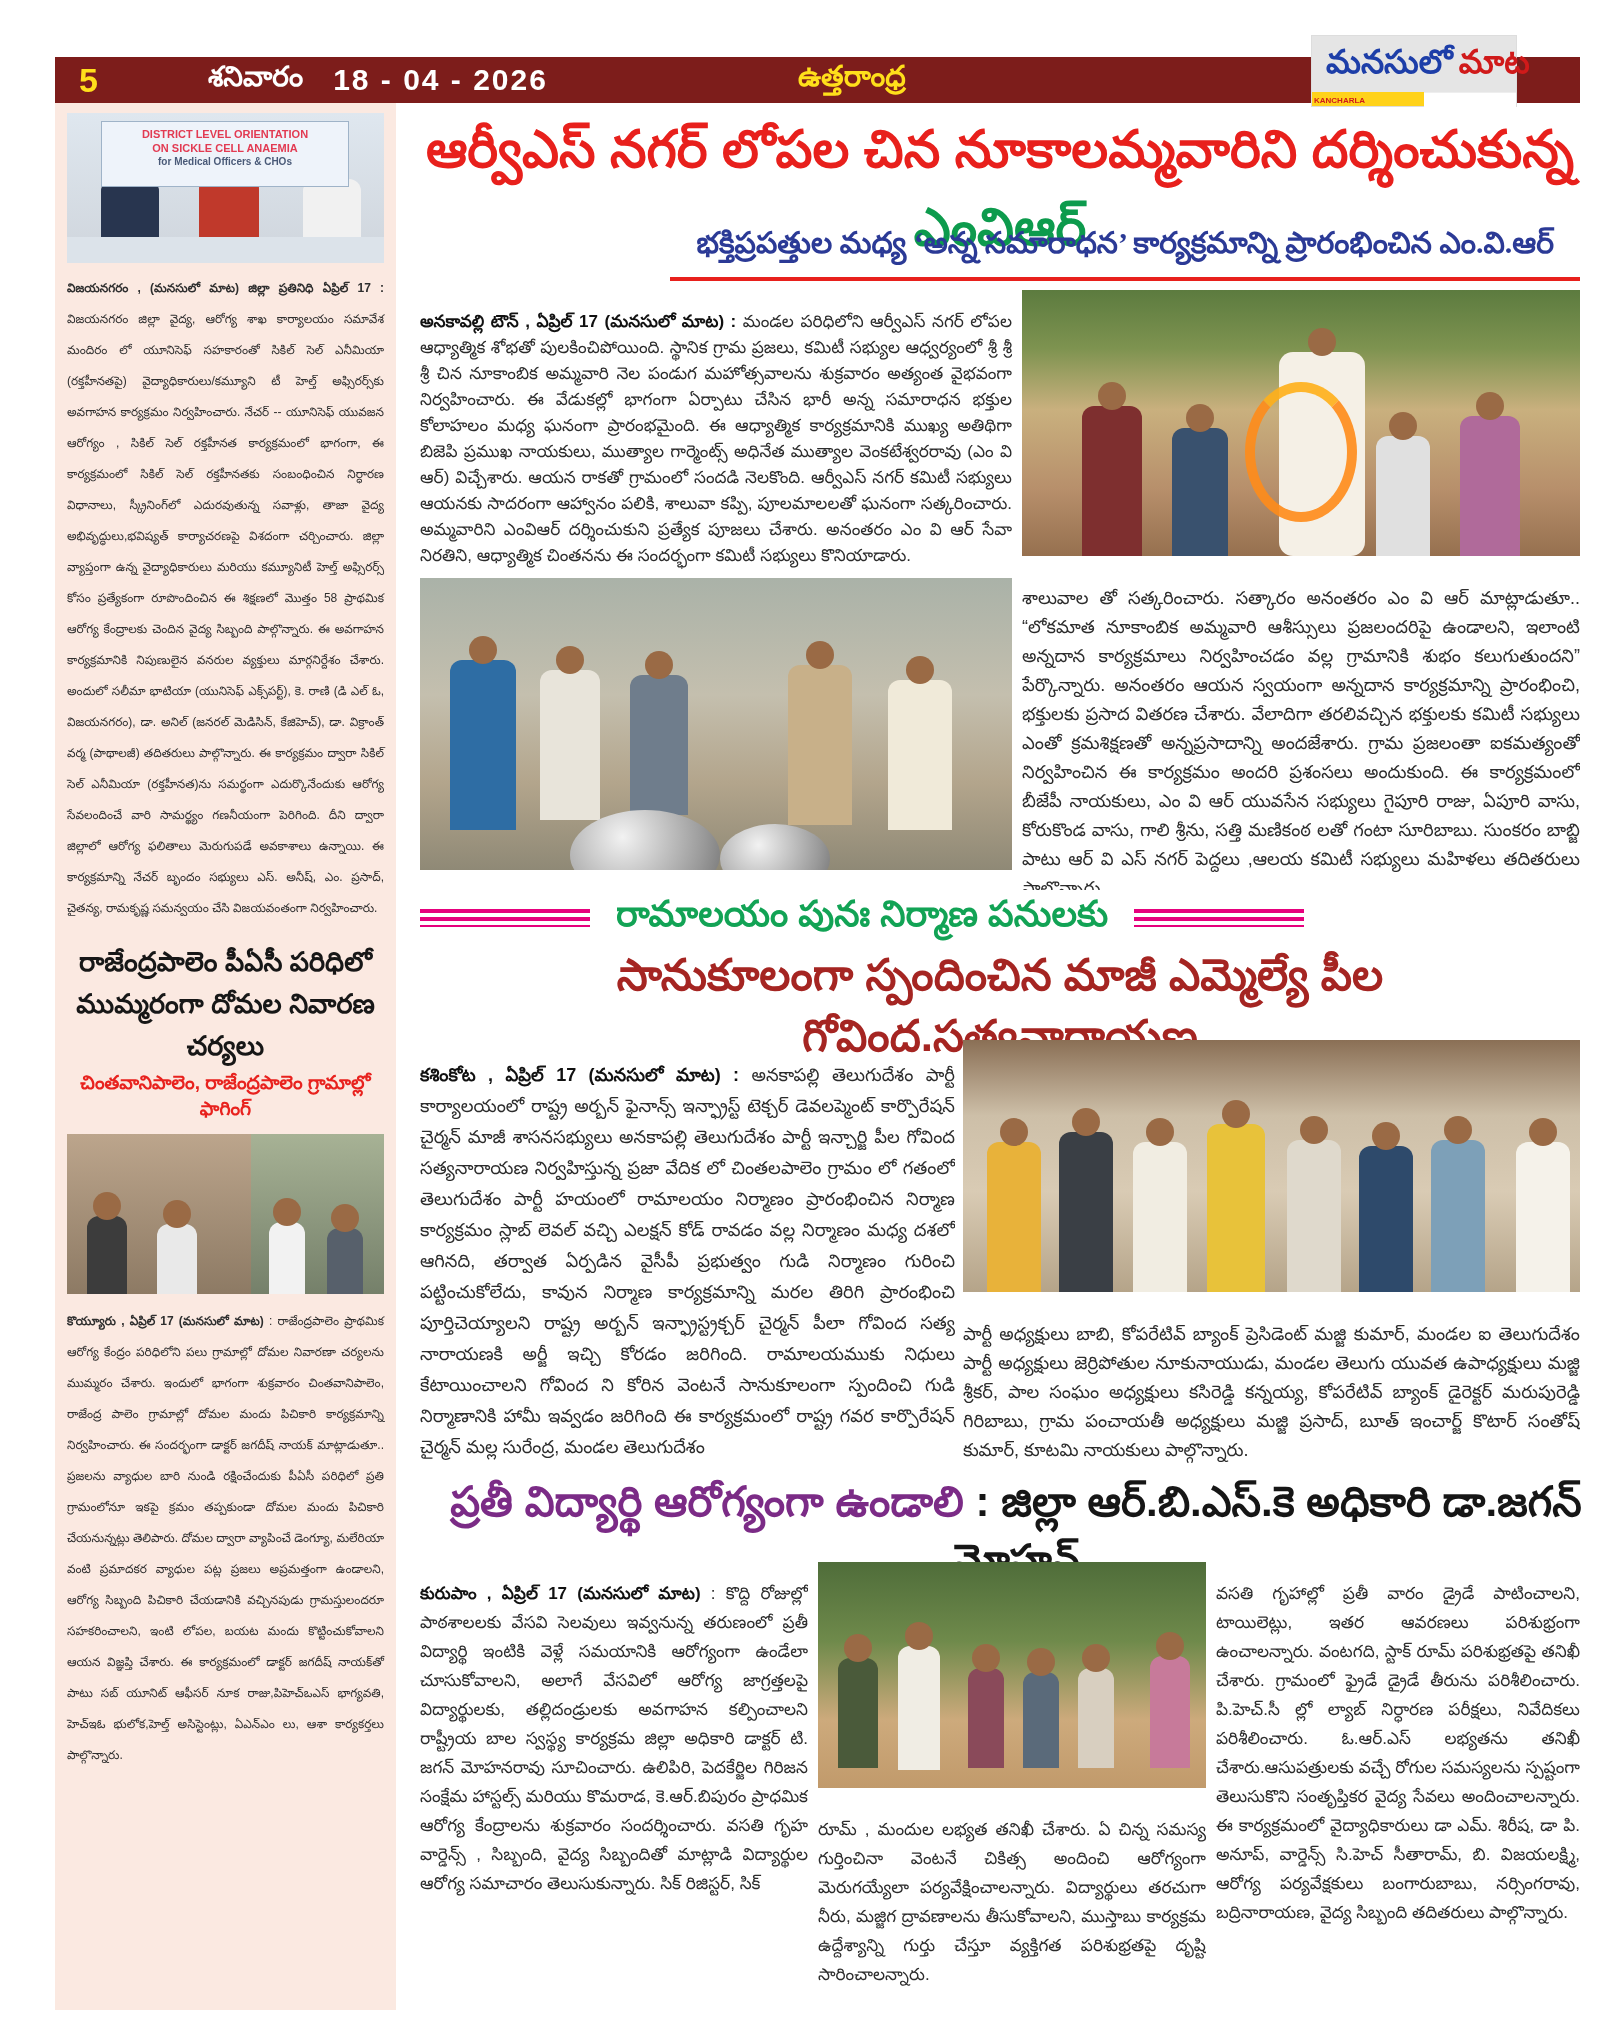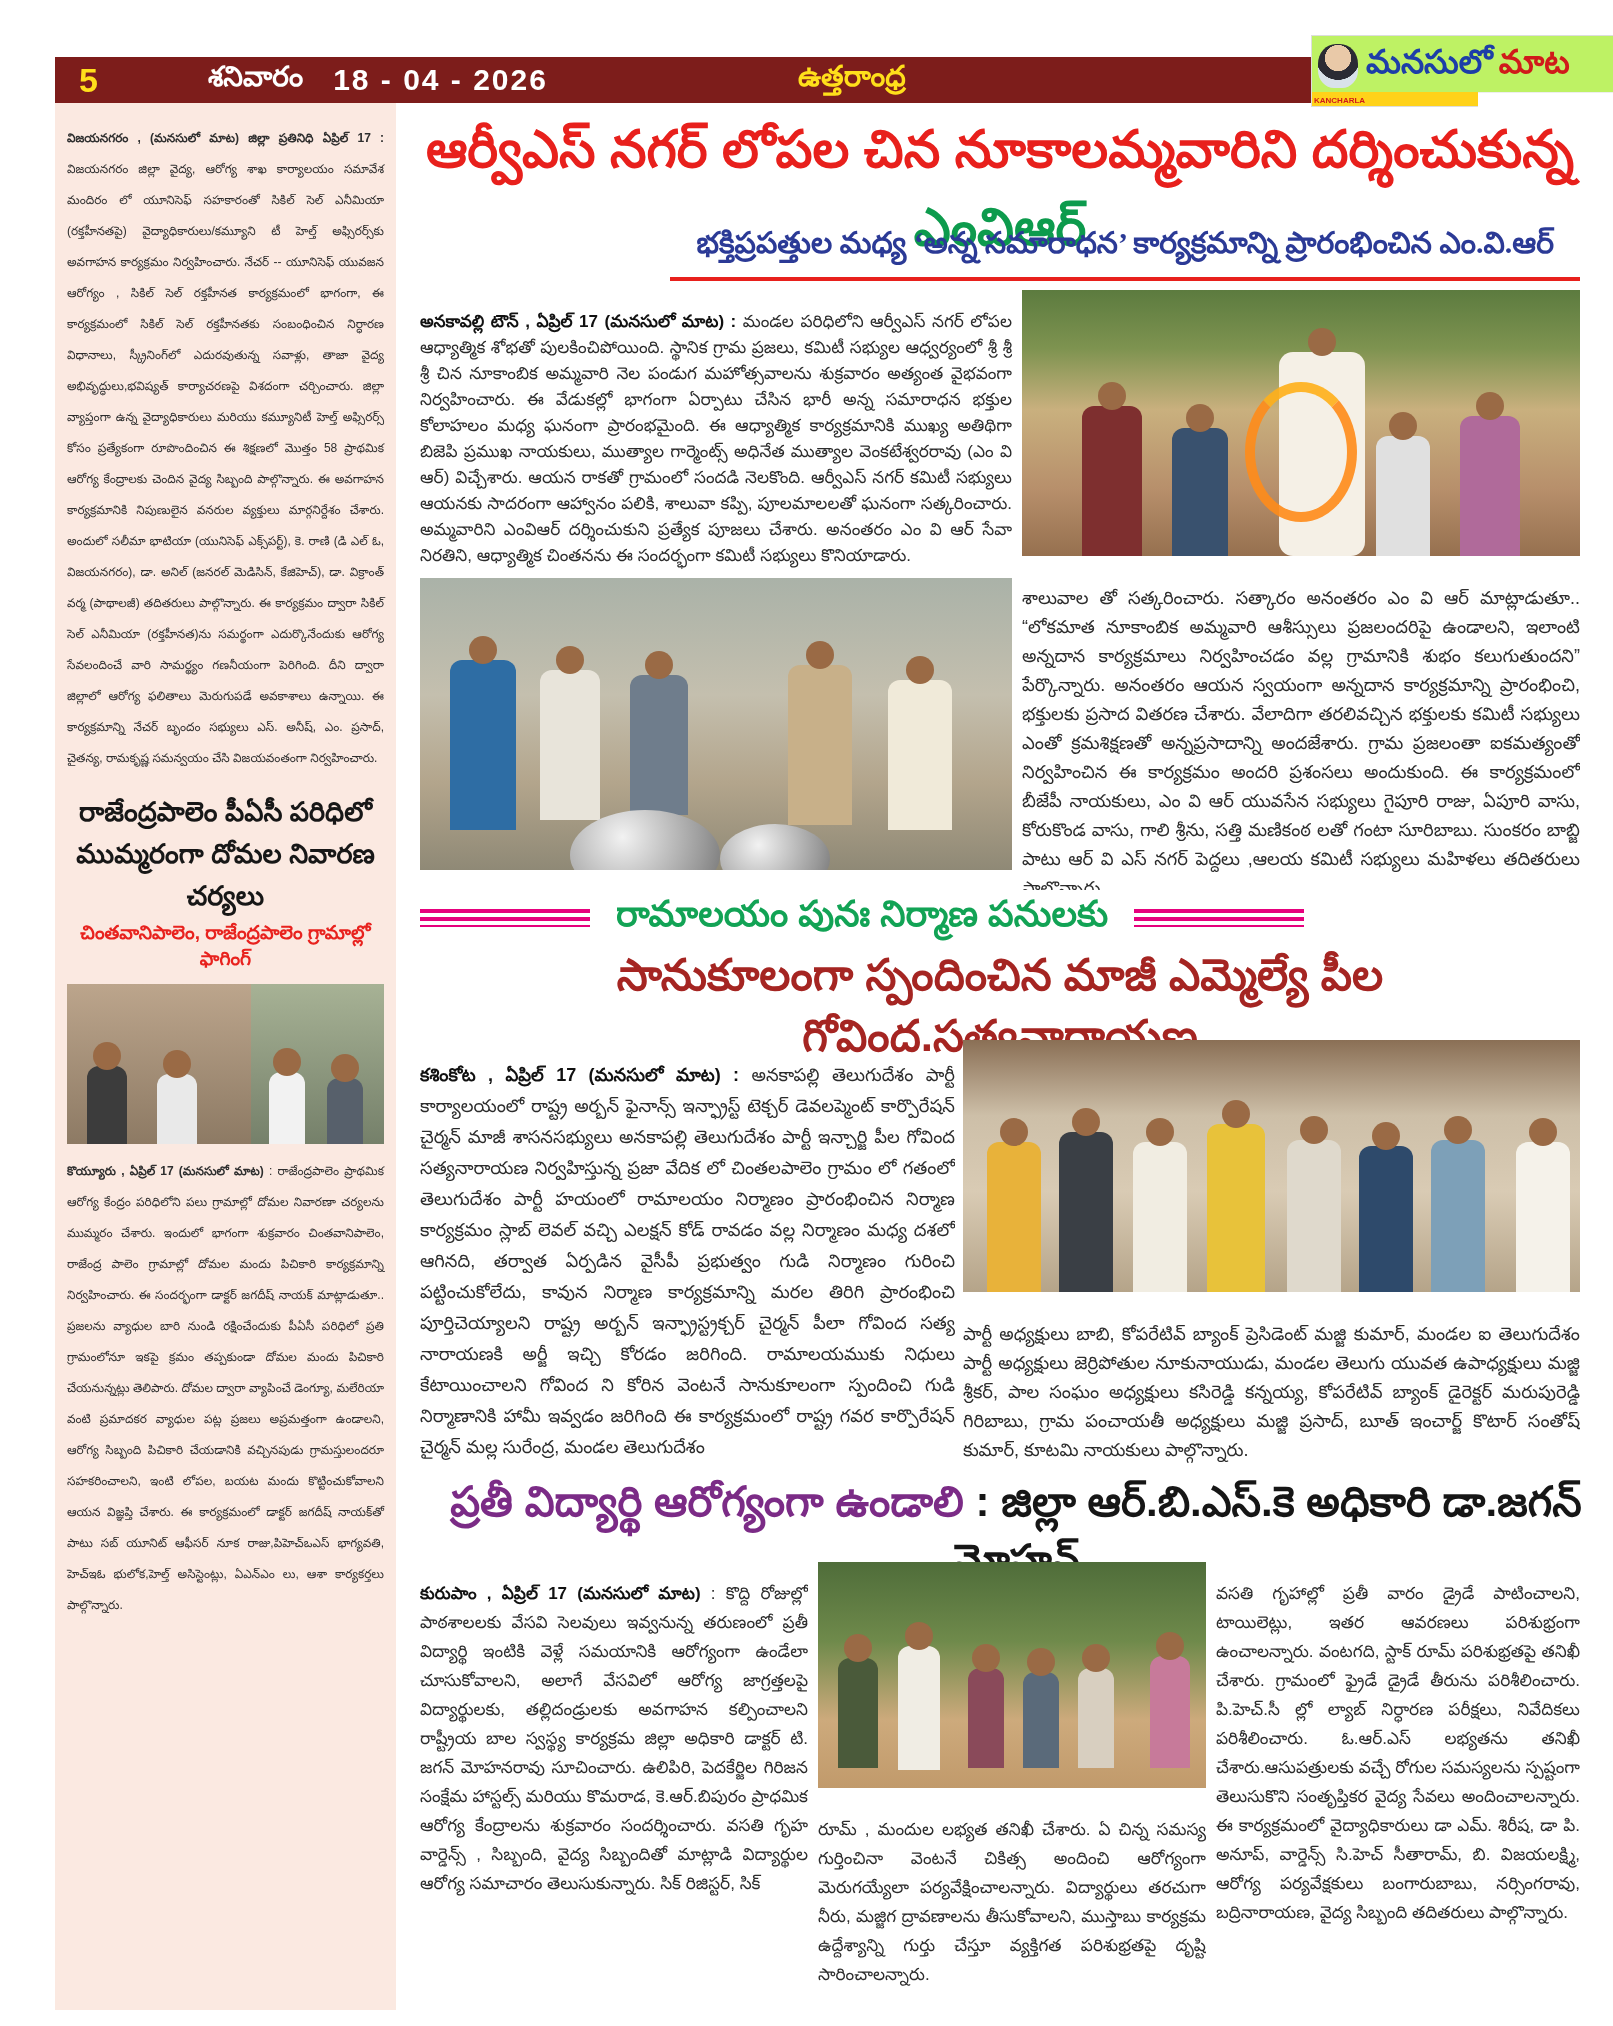--- a/index.html
+++ b/index.html
@@ -5,21 +5,21 @@
   html,body{margin:0;padding:0;background:#d9d9d9;}
   .page{position:relative;width:1613px;height:2026px;background:#ffffff;margin:0 auto;
         font-family:"Liberation Sans","DejaVu Sans",sans-serif;overflow:hidden;}
   
   .header-bar{position:absolute;left:55px;top:57px;width:1525px;height:46px;background:#7d1d1b;
               display:flex;align-items:center;}
   .hb-num{color:#ffdf1b;font-size:34px;font-weight:bold;margin-left:24px;}
   .hb-day{color:#ffffff;font-size:28px;font-weight:bold;margin-left:110px;}
   .hb-date{color:#ffffff;font-size:30px;font-weight:bold;margin-left:30px;letter-spacing:2px;}
   .hb-region{color:#ffdf1b;font-size:29px;font-weight:bold;margin-left:250px;}
-  .logo-box{position:absolute;left:1312px;top:36px;width:302px;height:70px;background:#bef264;
+  .logo-box{position:absolute;left:1312px;top:36px;width:204px;height:70px;background:#e5e5e5;
             box-shadow:0 0 0 1px #ddd;}
   .logo-row{display:flex;align-items:center;height:52px;padding-top:4px;}
   .logo-face{width:40px;height:44px;margin-left:6px;border-radius:45% 45% 40% 40%;
              background:radial-gradient(circle at 50% 32%,#e9c9a8 0 36%,#2b2b34 37% 60%,#d9e2ea 61%);}
   .logo-name1{color:#1d3ea8;font-size:33px;font-weight:bold;margin-left:8px;}
   .logo-name2{color:#d01a1a;font-size:33px;font-weight:bold;margin-left:6px;}
   .logo-strip{position:absolute;left:0;bottom:0;width:100%;height:14px;display:flex;}
   .logo-strip .y{background:#ffd21a;width:55%;height:100%;}
   .logo-strip .w{background:#fff;width:45%;height:100%;border-top:1px solid #eee;}
   .logo-kancharla{position:absolute;left:2px;bottom:1px;color:#d01a1a;font-size:8px;font-weight:bold;}
@@ -100,20 +100,31 @@
     </div>
     <div class="logo-strip">
         <i class="y"></i>
         <i class="w"></i>
       </div>
     <span class="logo-kancharla">KANCHARLA</span>
   </div>
 
   <div class="left-col">
 
+    <div class="ph ph1">
+      <i class="pp" style="left:34px;bottom:26px;width:58px;height:58px;background:#28354f;"></i>
+      <i class="pp" style="left:132px;bottom:26px;width:60px;height:60px;background:#c0392b;"></i>
+      <i class="pp" style="left:236px;bottom:26px;width:58px;height:58px;background:#f1f1f1;"></i>
+      <div class="ph1-banner">
+        <div class="b1">DISTRICT LEVEL ORIENTATION</div>
+        <div class="b1">ON SICKLE CELL ANAEMIA</div>
+        <div class="b3">for Medical Officers &amp; CHOs</div>
+      </div>
+      <div class="ph1-table"></div>
+    </div>
 
     <p class="lc-body" style="margin:10px 0 0;"><b>విజయనగరం , (మనసులో మాట) జిల్లా ప్రతినిధి ఏప్రిల్ 17 :</b> <span>విజయనగరం జిల్లా వైద్య, ఆరోగ్య శాఖ కార్యాలయం సమావేశ మందిరం లో యూనిసెఫ్ సహకారంతో సికిల్ సెల్ ఎనీమియా (రక్తహీనతపై) వైద్యాధికారులు/కమ్యూని టీ హెల్త్ అఫ్సిరర్స్‌కు అవగాహన కార్యక్రమం నిర్వహించారు. నేచర్ -- యూనిసెఫ్ యువజన ఆరోగ్యం , సికిల్ సెల్ రక్తహీనత కార్యక్రమంలో భాగంగా, ఈ కార్యక్రమంలో సికిల్ సెల్ రక్తహీనతకు సంబంధించిన నిర్ధారణ విధానాలు, స్క్రీనింగ్‌లో ఎదురవుతున్న సవాళ్లు, తాజా వైద్య అభివృద్ధులు,భవిష్యత్ కార్యాచరణపై విశదంగా చర్చించారు. జిల్లా వ్యాప్తంగా ఉన్న వైద్యాధికారులు మరియు కమ్యూనిటీ హెల్త్ అఫ్సిరర్స్ కోసం ప్రత్యేకంగా రూపొందించిన ఈ శిక్షణలో మొత్తం 58 ప్రాథమిక ఆరోగ్య కేంద్రాలకు చెందిన వైద్య సిబ్బంది పాల్గొన్నారు. ఈ అవగాహన కార్యక్రమానికి నిపుణులైన వనరుల వ్యక్తులు మార్గనిర్దేశం చేశారు. అందులో సలీమా భాటియా (యునిసెఫ్ ఎక్స్‌పర్ట్), కె. రాణి (డి ఎల్ ఓ, విజయనగరం), డా. అనిల్ (జనరల్ మెడిసిన్, కేజిహెచ్), డా. విక్రాంత్ వర్మ (పాథాలజీ) తదితరులు పాల్గొన్నారు. ఈ కార్యక్రమం ద్వారా సికిల్ సెల్ ఎనీమియా (రక్తహీనత)ను సమర్థంగా ఎదుర్కొనేందుకు ఆరోగ్య సేవలందించే వారి సామర్థ్యం గణనీయంగా పెరిగింది. దీని ద్వారా జిల్లాలో ఆరోగ్య ఫలితాలు మెరుగుపడే అవకాశాలు ఉన్నాయి. ఈ కార్యక్రమాన్ని నేచర్ బృందం సభ్యులు ఎస్. అనీష్, ఎం. ప్రసాద్, చైతన్య, రామకృష్ణ సమన్వయం చేసి విజయవంతంగా నిర్వహించారు.</span></p>
 
     <div class="lc-h2">రాజేంద్రపాలెం పీఏసీ పరిధిలో ముమ్మరంగా దోమల నివారణ చర్యలు</div>
     <div class="lc-sub2">చింతవానిపాలెం, రాజేంద్రపాలెం గ్రామాల్లో ఫాగింగ్</div>
 
     <div class="ph ph2">
       <div class="pane1">
         <i class="pp" style="left:20px;bottom:0;width:40px;height:78px;background:#3c3c3c;"></i>
         <i class="pp" style="left:90px;bottom:0;width:40px;height:70px;background:#e9e9e9;"></i>

